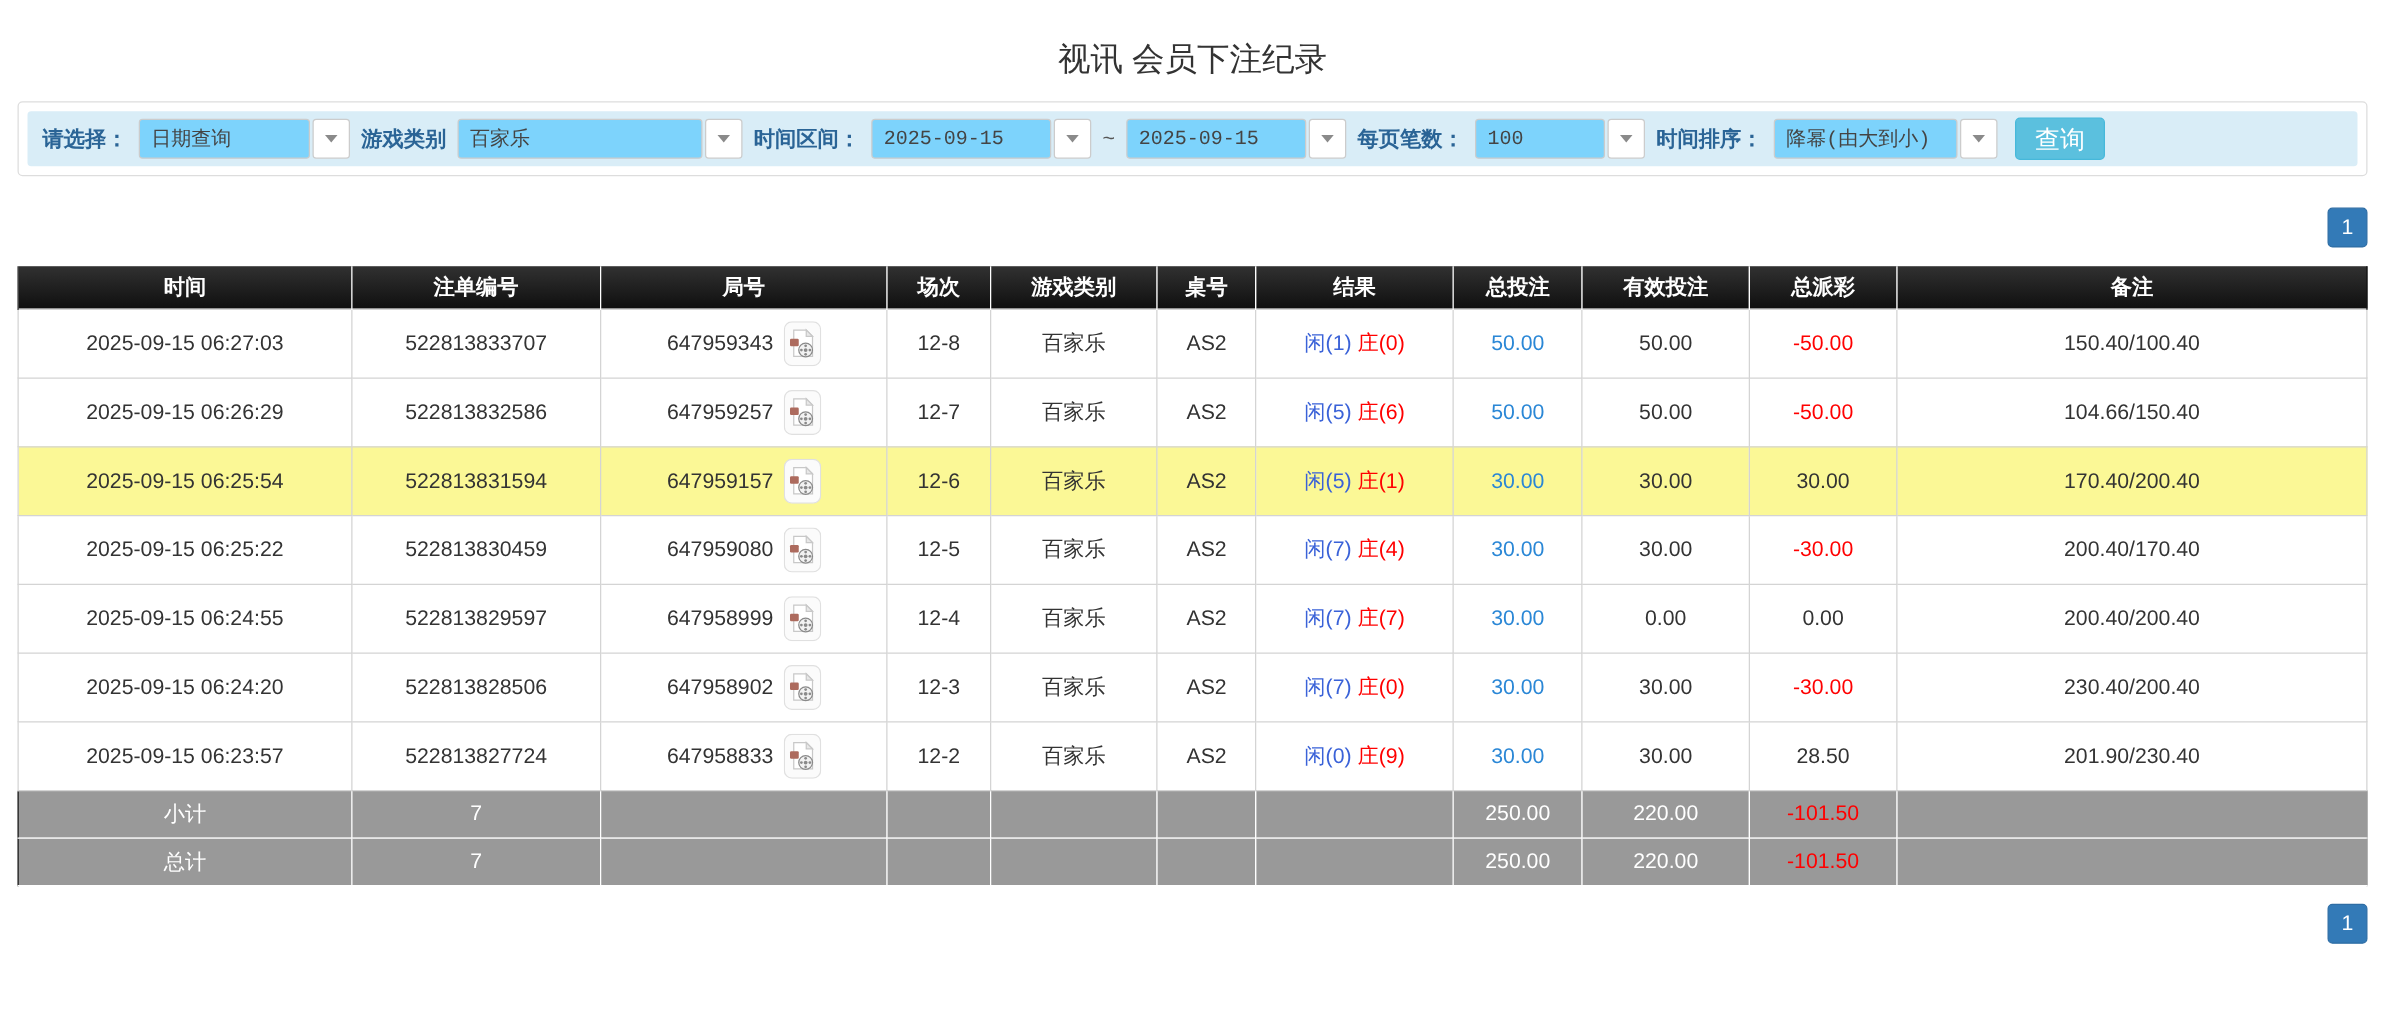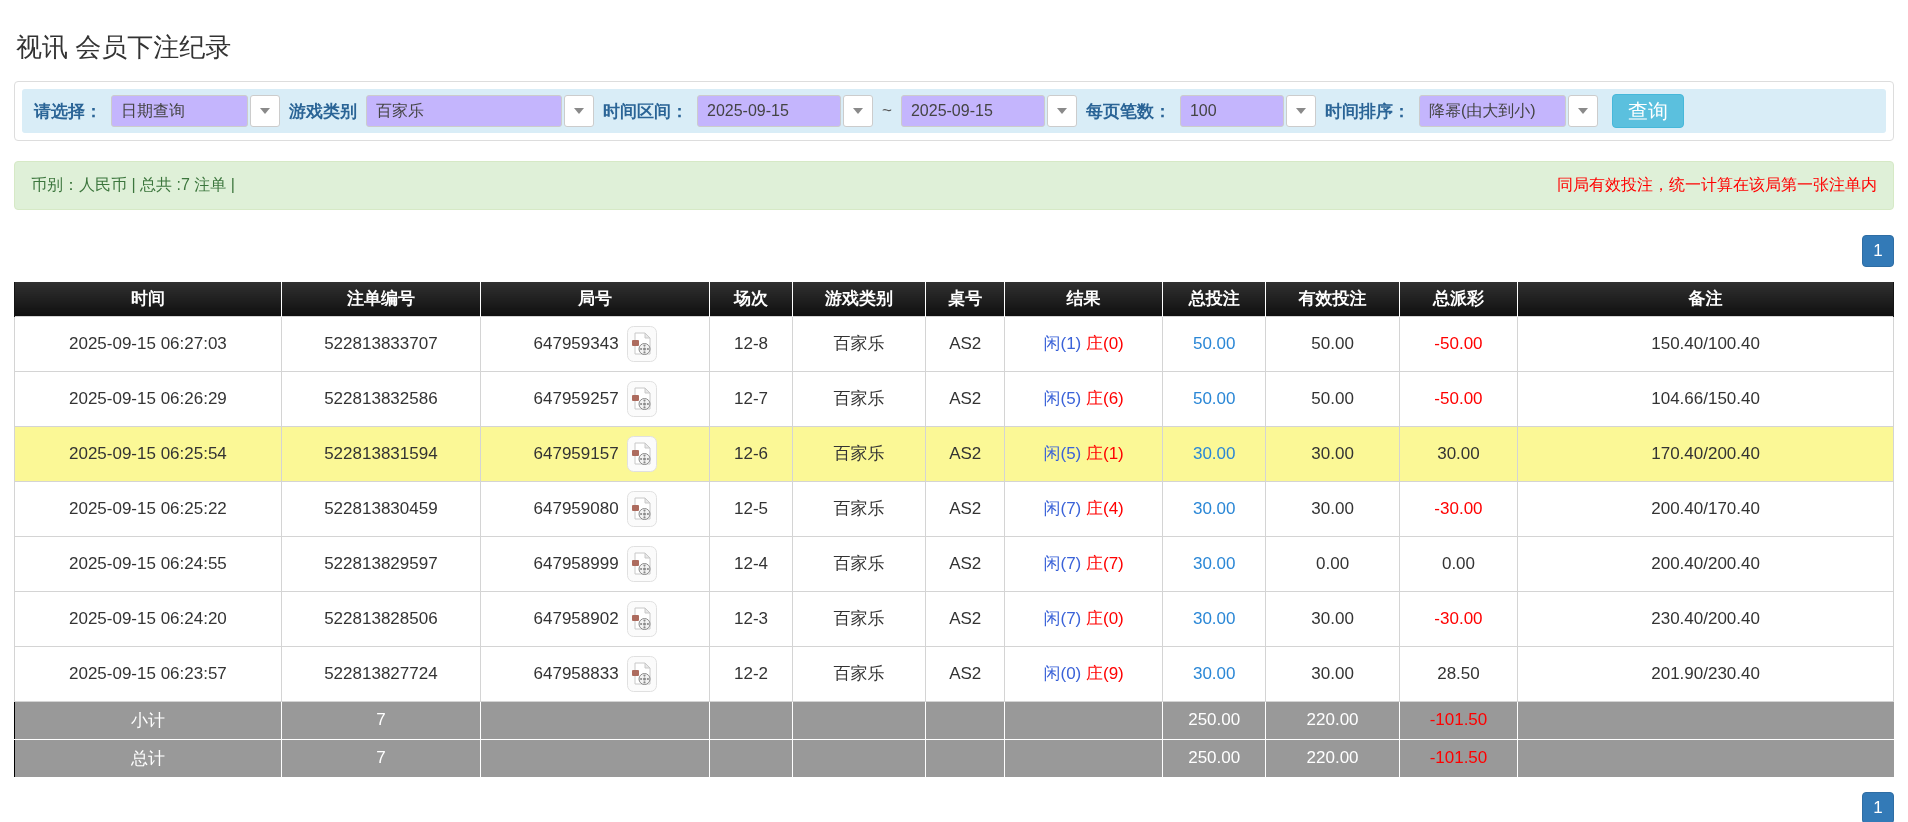--- a/index.html
+++ b/index.html
@@ -1,29 +1,29 @@
 <!DOCTYPE html>
 <html><head>
 <meta charset="utf-8">
 <style>
   * { box-sizing: border-box; }
   html,body { margin:0; padding:0; background:#fff; }
   body { font-family: "Liberation Sans", "DejaVu Sans", sans-serif; color:#333; }
   .page { width:1908px; padding:6px 14px 20px; margin:0 auto; }
 
-  .title { font-size:26px; font-weight:400; color:#333; margin:24px 2px 16px; }
+  .title { font-size:26px; font-weight:400; color:#333; margin:24px 2px 16px;text-align:center; }
 
   
-  .filter-panel { border:1px solid #ddd; border-radius:4px; padding:7px; margin-bottom:20px; background:#fff; }
+  .filter-panel { border:1px solid #ddd; border-radius:4px; padding:7px; background:#fff; }
   .filter-bar { background:#d9edf7; border-radius:3px; height:44px; display:flex; align-items:center;
                 padding:0 12px; gap:9px; font-size:17px; white-space:nowrap; }
   .flabel { color:#2a6496; font-weight:bold; }
   .combo { display:inline-flex; align-items:stretch; height:32px; }
   .combo-input { height:32px; border:1px solid #ccc; border-radius:3px; padding:0 9px; font-size:16px;
-                 color:#444; background:#c4b5fd; font-family:Liberation Sans, sans-serif; }
+                 color:#444; background:#7dd3fc; font-family:Liberation Mono, monospace; }
   .combo-btn { width:30px; height:32px; margin-left:2px; border:1px solid #ccc; border-radius:3px;
                background:#fff; display:flex; align-items:center; justify-content:center; cursor:pointer; }
   .caret { width:0; height:0; border-left:5px solid transparent; border-right:5px solid transparent;
            border-top:6px solid #8a8a8a; }
   .w-select { width:137px; } .w-game { width:196px; } .w-date { width:144px; }
   .w-per { width:104px; } .w-sort { width:147px; }
   .tilde { color:#555; }
   .search-btn { height:34px; padding:0 15px; background:#5bc0de; border:1px solid #46b8da; border-radius:4px;
                 color:#fff; font-size:20px; cursor:pointer; margin-left:5px; font-family:inherit; }
 
@@ -114,24 +114,20 @@
         <input class="combo-input w-sort" value="降幂(由大到小)" style="">
         <button class="combo-btn">
             <span class="caret"></span>
           </button>
       </span>
 
       <button class="search-btn">查询</button>
     </div>
   </div>
 
-  <div class="notice-bar">
-    <span>币别：人民币 | 总共 :7 注单 |</span>
-    <span class="notice-red">同局有效投注，统一计算在该局第一张注单内</span>
-  </div>
 
   <div class="pager top">
     <a class="page-btn">1</a>
   </div>
 
   <table>
     <colgroup>
       <col style="width:14.2%">
         <col style="width:10.6%">
         <col style="width:12.2%">

